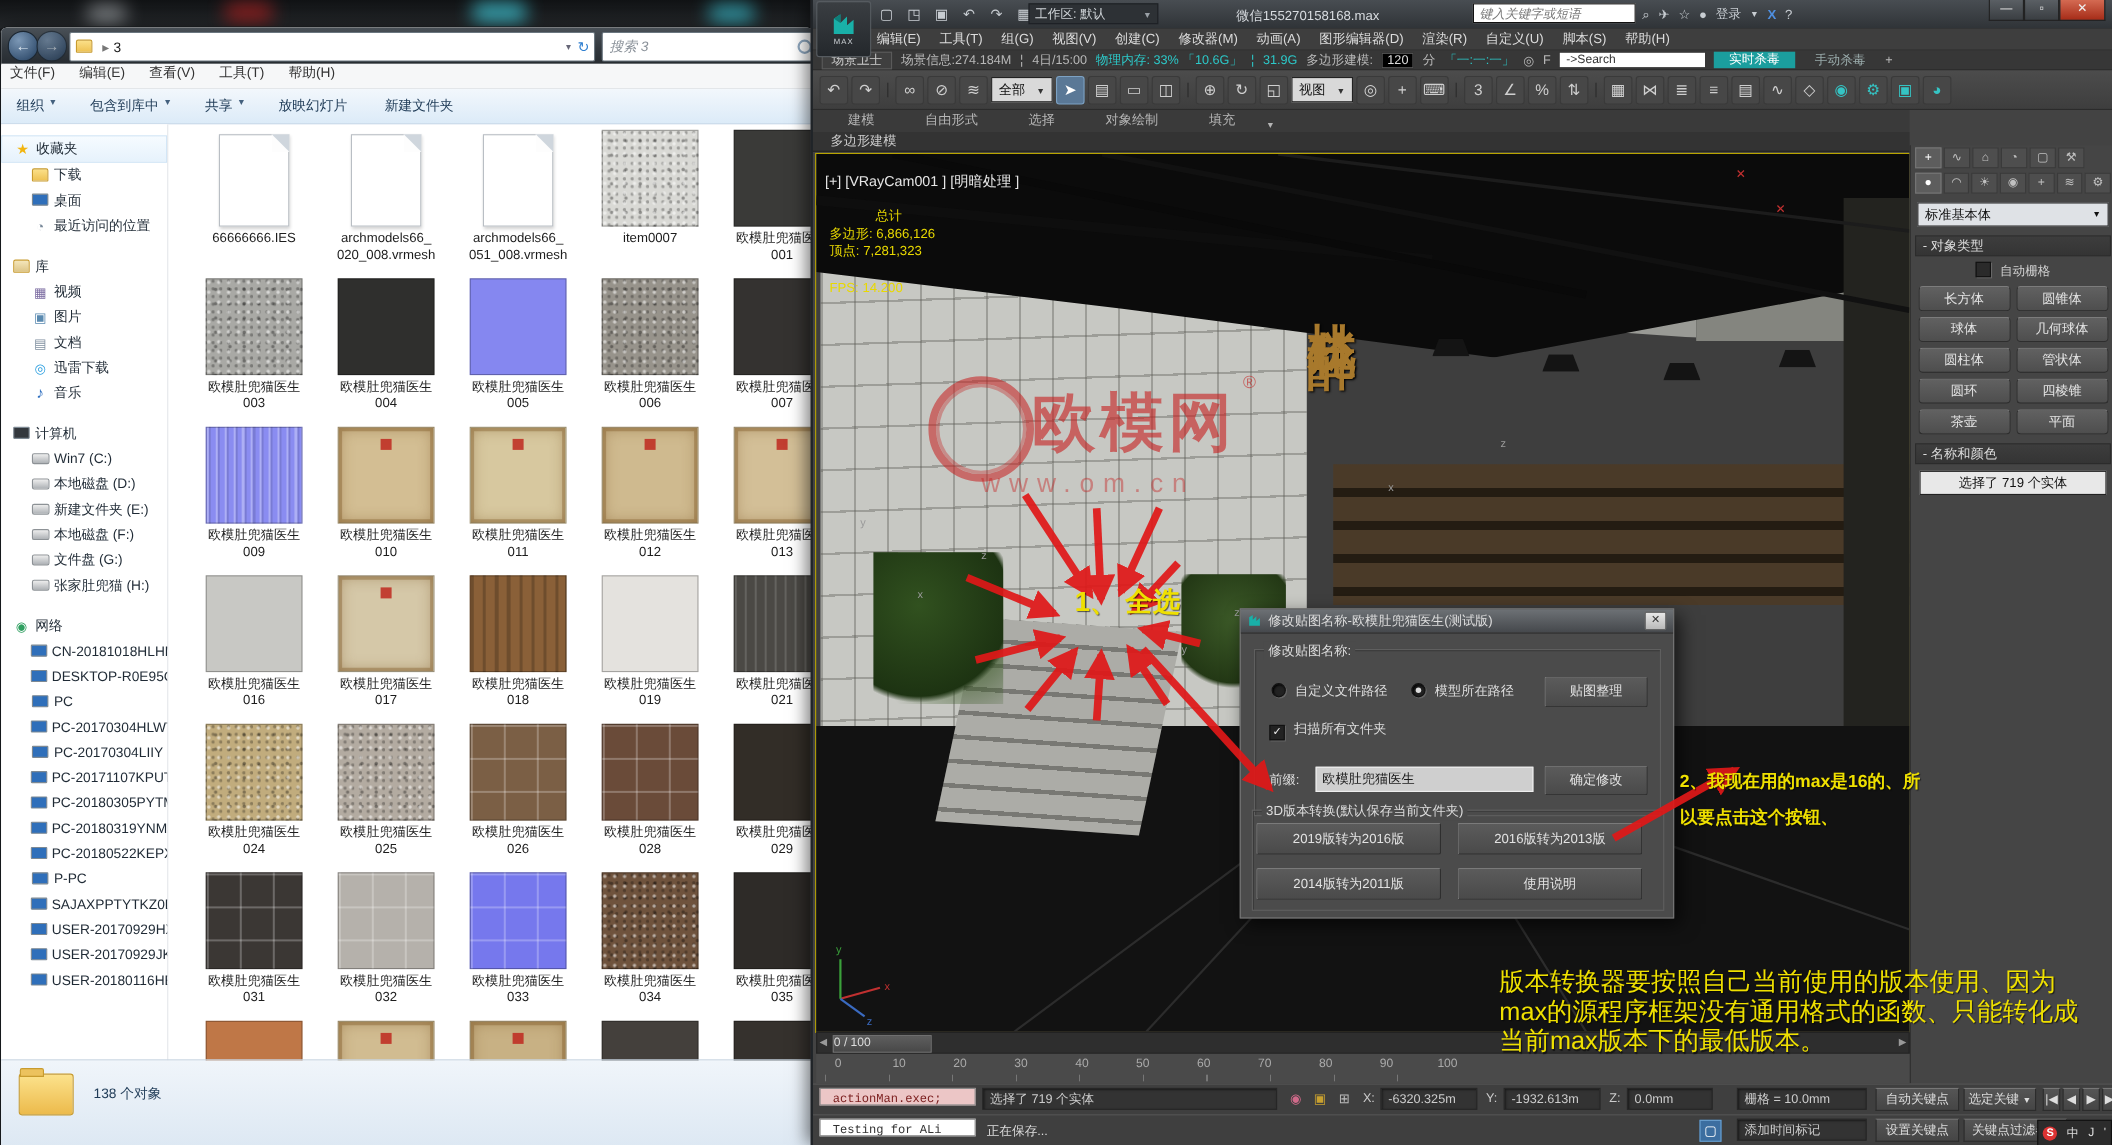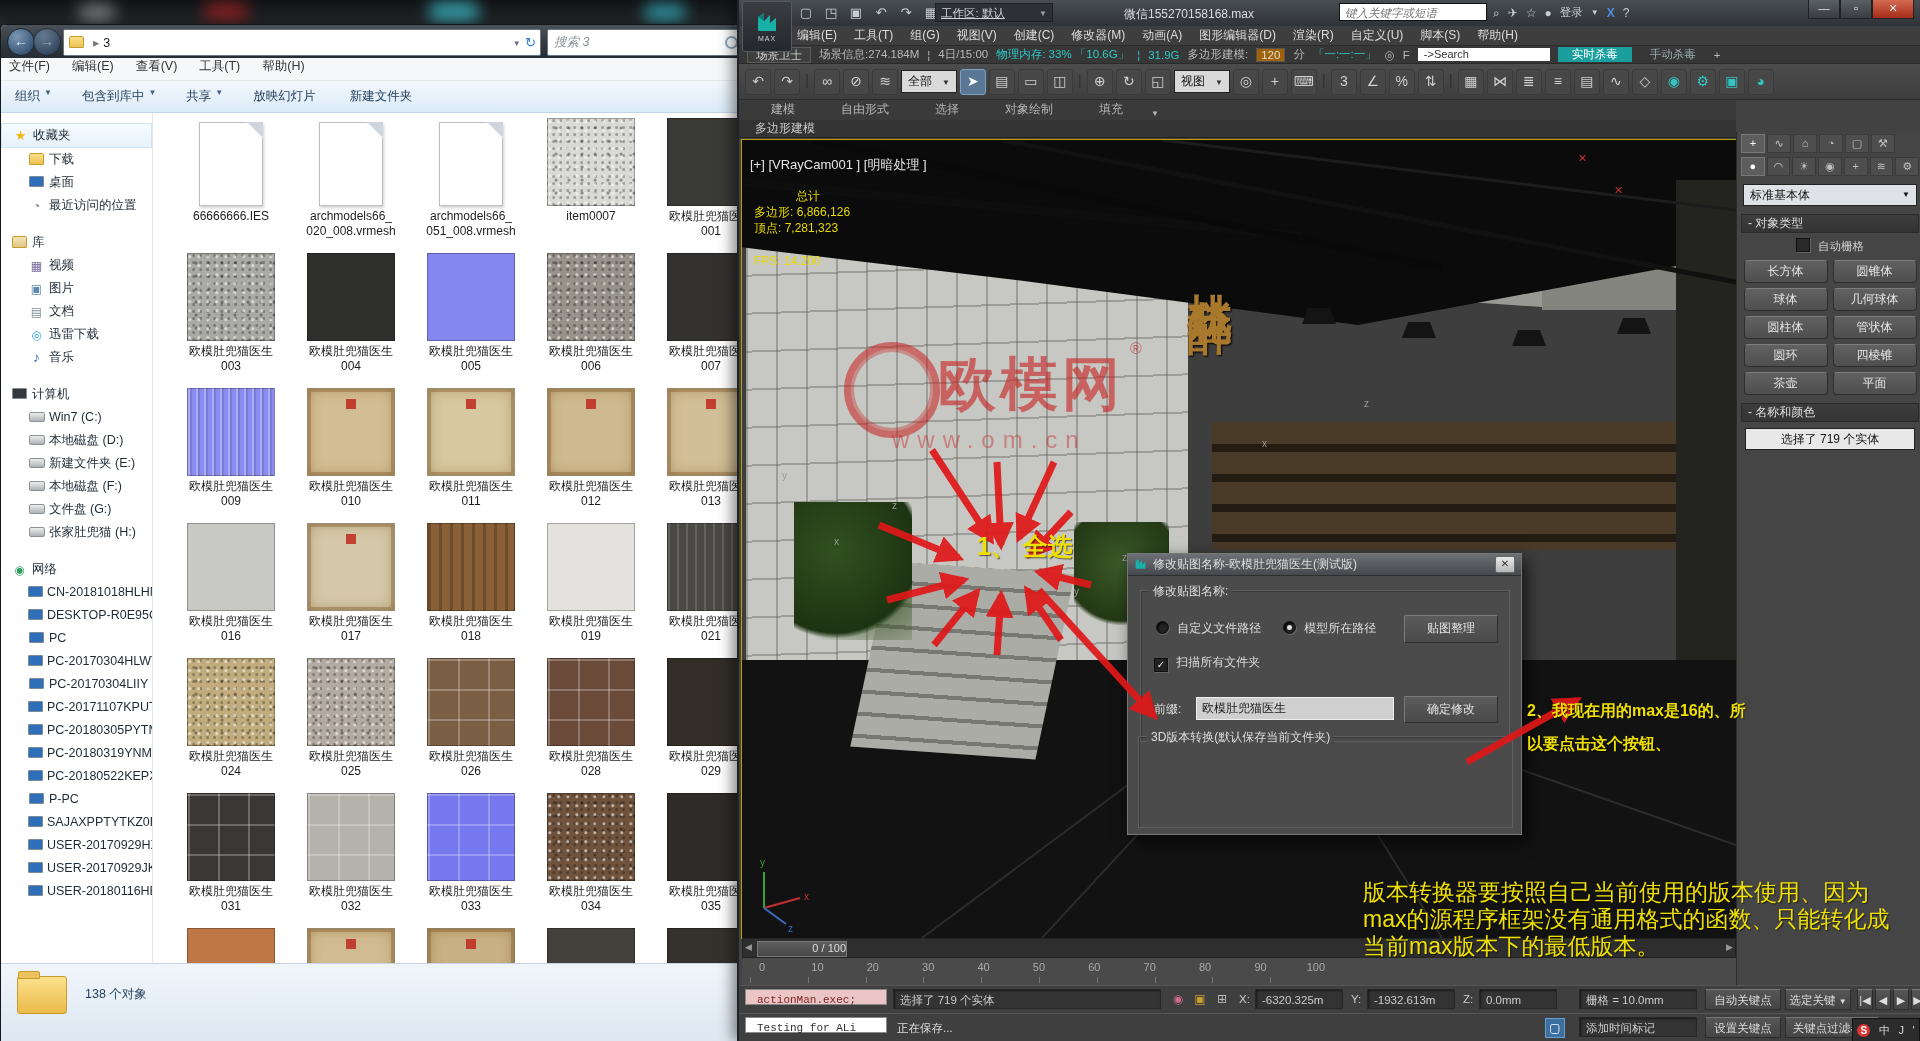--- a/index.html
+++ b/index.html
@@ -92,21 +92,21 @@
     border-left:2px solid #202428;box-shadow:-4px 0 14px rgba(0,0,0,.5);z-index:20;overflow:hidden;}
   .mx-title{position:absolute;left:0;top:0;width:100%;height:26px;
     background:linear-gradient(#484d52,#2f3337);border-bottom:1px solid #222;}
   .mx-logo{position:absolute;left:3px;top:1px;width:48px;height:49px;z-index:6;
     background:linear-gradient(#3a3e42,#24282c);border:1px solid #565b60;border-radius:3px;
     display:flex;flex-direction:column;align-items:center;justify-content:center;}
   .mx-logo .word{font-size:7px;color:#cdd2d6;letter-spacing:1px;}
   .qicons{position:absolute;left:58px;top:4px;display:flex;gap:7px;}
   .qicons span{width:18px;height:18px;color:#c8cdd2;font-size:13px;text-align:center;line-height:18px;}
   .ws-combo{position:absolute;left:196px;top:3px;width:118px;height:19px;background:#2d3135;
-    border:1px solid #1d2125;color:#cfd4d8;font-size:11.5px;line-height:19px;padding:0 5px;box-sizing:border-box;text-decoration:underline;}
+    border:1px solid #1d2125;color:#cfd4d8;font-size:11.5px;line-height:19px;padding:0 5px;box-sizing:border-box;}
   .ws-combo .c{float:right;font-size:8px;color:#9aa0a6;}
   .mx-title .title{position:absolute;left:330px;top:6px;width:240px;text-align:center;
     font-size:12px;color:#d8dce0;}
   .mx-search{position:absolute;left:600px;top:3px;width:148px;height:18px;background:#fff;
     border:1px solid #111;font-size:11.5px;font-style:italic;color:#777;line-height:18px;padding:0 5px;box-sizing:border-box;}
   .titleicons{position:absolute;left:754px;top:3px;display:flex;gap:8px;align-items:center;height:19px;}
   .titleicons span{color:#c8cdd2;font-size:12px;}
   .titleicons .login{font-size:11.5px;}
   .titleicons .xchg{color:#4f8fe0;font-weight:bold;}
   .winbtns{position:absolute;right:8px;top:0;display:flex;}
@@ -115,21 +115,21 @@
   .winbtns .close{background:linear-gradient(#d46a52,#a62c18);width:40px;}
   .mx-menubar{position:absolute;left:0;top:26px;width:100%;height:20px;background:#3e3e3e;
     border-bottom:1px solid #2c2c2c;display:flex;align-items:center;padding-left:58px;box-sizing:border-box;}
   .mx-menubar span{font-size:12px;color:#dcdcdc;margin-right:17px;white-space:nowrap;}
   .infobar{position:absolute;left:0;top:46px;width:100%;height:18px;background:#373737;
     border-bottom:1px solid #2a2a2a;display:flex;align-items:center;font-size:11.5px;color:#b8b8b8;
     padding-left:8px;box-sizing:border-box;white-space:nowrap;}
   .infobar .seg{margin-right:8px;}
   .infobar .btn{background:#3f3f3f;border:1px solid #5a5a5a;padding:0 8px;height:14px;line-height:14px;color:#ccc;}
   .infobar .teal{color:#2cc9c9;}
-  .infobar .valbox{background:#a16207;border:1px solid #555;padding:0 4px;color:#ddd;text-align:center;}
+  .infobar .valbox{background:#000000;border:1px solid #555;padding:0 4px;color:#ddd;text-align:center;}
   .infobar .wsearch{background:#fff;color:#333;padding:0 6px;width:120px;height:13px;line-height:13px;font-size:11px;}
   .infobar .av1{background:#1b9e9e;color:#fff;padding:0 14px;height:15px;line-height:15px;}
   .infobar .av2{color:#9aa;padding:0 10px;}
   .mx-toolbar{position:absolute;left:0;top:64px;width:100%;height:36px;
     background:linear-gradient(#4c4c4c,#3e3e3e);border-bottom:1px solid #2b2b2b;
     display:flex;align-items:center;padding-left:6px;box-sizing:border-box;gap:3px;}
   .tb-ic{width:24px;height:24px;background:#474747;border:1px solid #3a3a3a;border-radius:3px;
     color:#cfcfcf;font-size:14px;text-align:center;line-height:23px;flex:none;}
   .tb-ic.active{background:#5a7896;border-color:#7da2c4;color:#fff;}
   .tb-ic.teal{color:#35c4c4;}
@@ -213,21 +213,21 @@
     border:1px solid #2a2a2a;color:#ddd;font-size:12px;line-height:16px;padding:0 6px;}
   .agrid{text-align:center;margin-top:5px;color:#cfcfcf;}
   .pbtns{display:grid;grid-template-columns:84px 84px;gap:5px;justify-content:center;margin-top:6px;}
   .pbtns span{height:21px;background:linear-gradient(#616161,#4e4e4e);border:1px solid #2e2e2e;
     border-top-color:#7c7c7c;border-radius:4px;color:#e4e4e4;font-size:12px;text-align:center;line-height:21px;}
   .namebox{margin:6px 8px 0;height:20px;background:#e8e8e8;border:1px solid #222;color:#111;
     font-size:12px;line-height:20px;text-align:center;}
   
   .tslider{position:absolute;left:3px;top:938px;width:994px;height:20px;background:#2e2e2e;border:1px solid #222;box-sizing:border-box;}
   .thandle{position:absolute;left:6px;top:2px;width:88px;height:14px;background:linear-gradient(#5e5e5e,#484848);
-    border:1px solid #777;color:#ddd;font-size:11px;text-align:right;line-height:13px;}
+    border:1px solid #777;color:#ddd;font-size:11px;text-align:left;line-height:13px;}
   .tarrow{position:absolute;top:3px;color:#999;font-size:9px;}
   .ruler{position:absolute;left:3px;top:958px;width:994px;height:27px;background:#4a4a4a;border-bottom:1px solid #2a2a2a;}
   .ruler .ticks{position:absolute;left:8px;top:3px;width:578px;display:flex;justify-content:space-between;}
   .ruler .ticks span{font-size:11px;color:#aaa;width:24px;text-align:center;border-bottom:6px solid transparent;
     background:linear-gradient(#4a4a4a,#4a4a4a);}
   .ruler .tickline{position:absolute;left:8px;top:19px;width:578px;height:6px;
     background:repeating-linear-gradient(90deg,#777 0 1px,transparent 1px 57.8px);}
   .sbar{position:absolute;left:0;width:100%;height:28px;background:#3f3f3f;border-top:1px solid #565656;font-size:11.5px;color:#ccc;}
   .listener{position:absolute;left:6px;top:3px;width:142px;height:16px;border:1px solid #888;
     font-family:"Liberation Mono","DejaVu Sans Mono",monospace;font-size:11px;line-height:20px;padding:0 11px;box-sizing:border-box;}
@@ -984,20 +984,27 @@
     <span class="abs" style="left:26px;top:100px;">
       <span class="chk">✓</span>
       <span>扫描所有文件夹</span>
     </span>
     <span class="abs" style="left:26px;top:147px;">前缀:</span>
     <span class="dinput" style="left:68px;top:143px;width:198px;height:23px;">欧模肚兜猫医生</span>
     <span class="dbtn" style="left:276px;top:142px;width:92px;height:25px;line-height:24px;">确定修改</span>
     <div class="grp" style="left:10px;top:182px;width:373px;height:90px;">
       <span class="grp-label">3D版本转换(默认保存当前文件夹)</span>
     </div>
+    <div class="abs" style="left:14px;top:194px;width:365px;display:grid;grid-template-columns:168px 168px;gap:12px 15px;">
+
+    <span class="dbtn" style="position:static;height:27px;line-height:26px;">2019版转为2016版</span>
+        <span class="dbtn" style="position:static;height:27px;line-height:26px;">2016版转为2013版</span>
+        <span class="dbtn" style="position:static;height:27px;line-height:26px;">2014版转为2011版</span>
+        <span class="dbtn" style="position:static;height:27px;line-height:26px;">使用说明</span>
+      </div>
   </div>
 
   <div class="panel">
     <div class="ptabs">
 
     <span class="active">+</span>
         <span>∿</span>
         <span>⌂</span>
         <span>◔</span>
         <span>▢</span>

